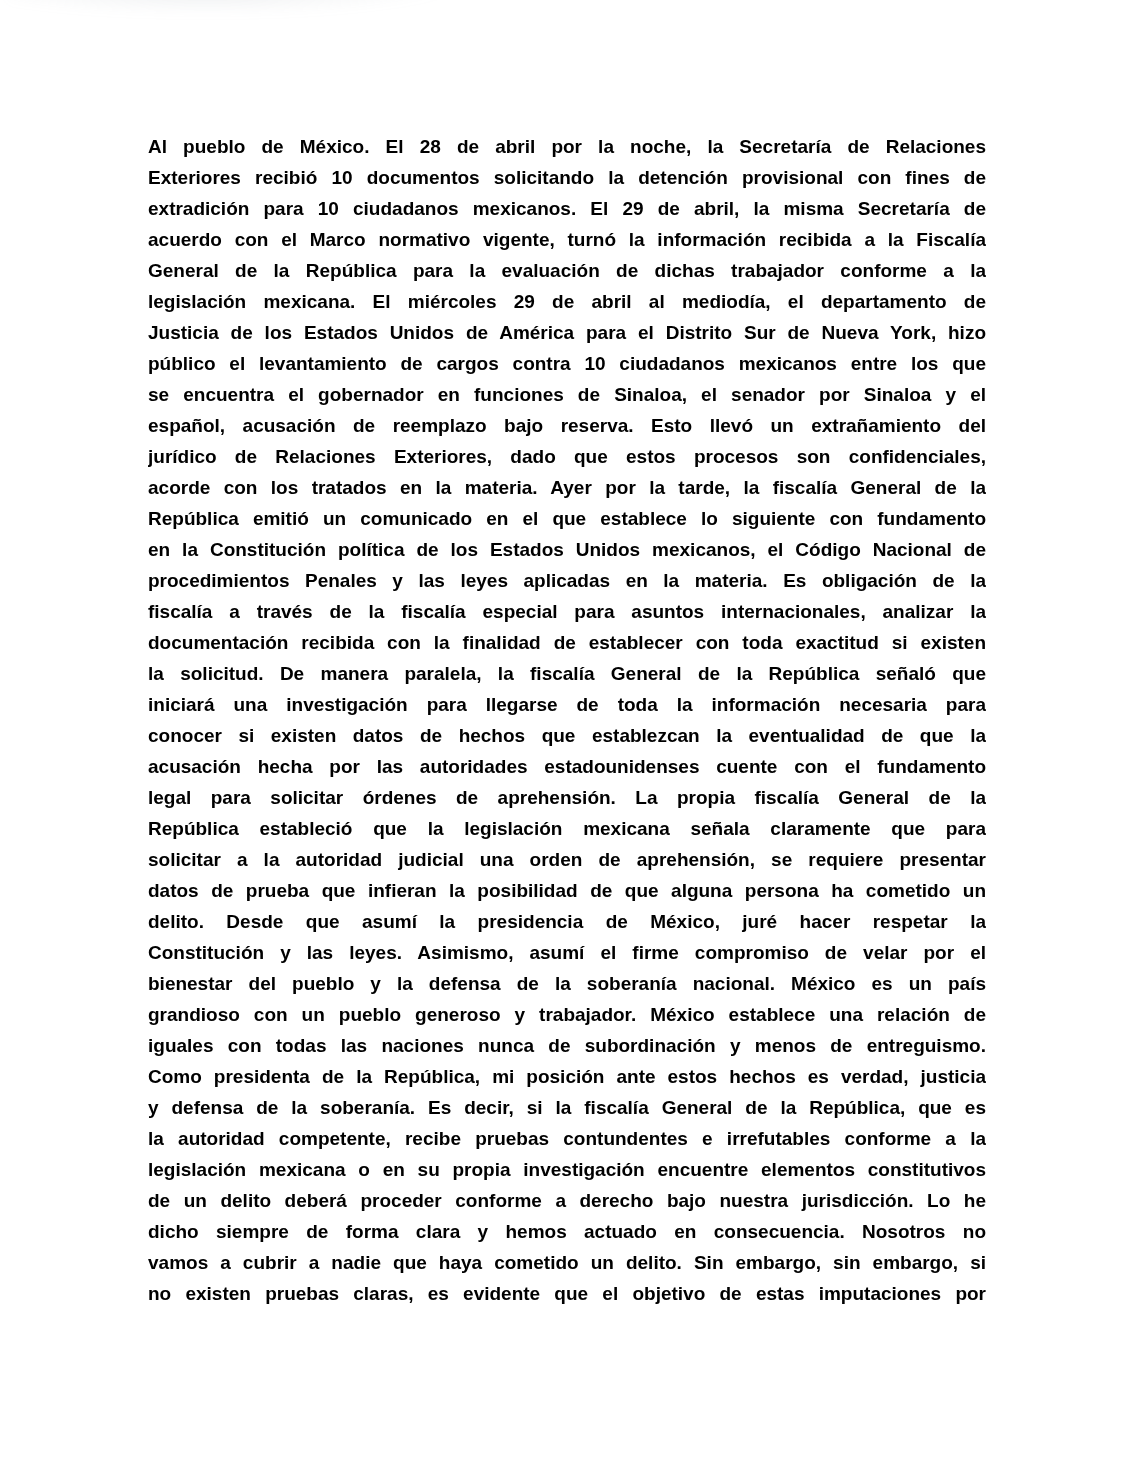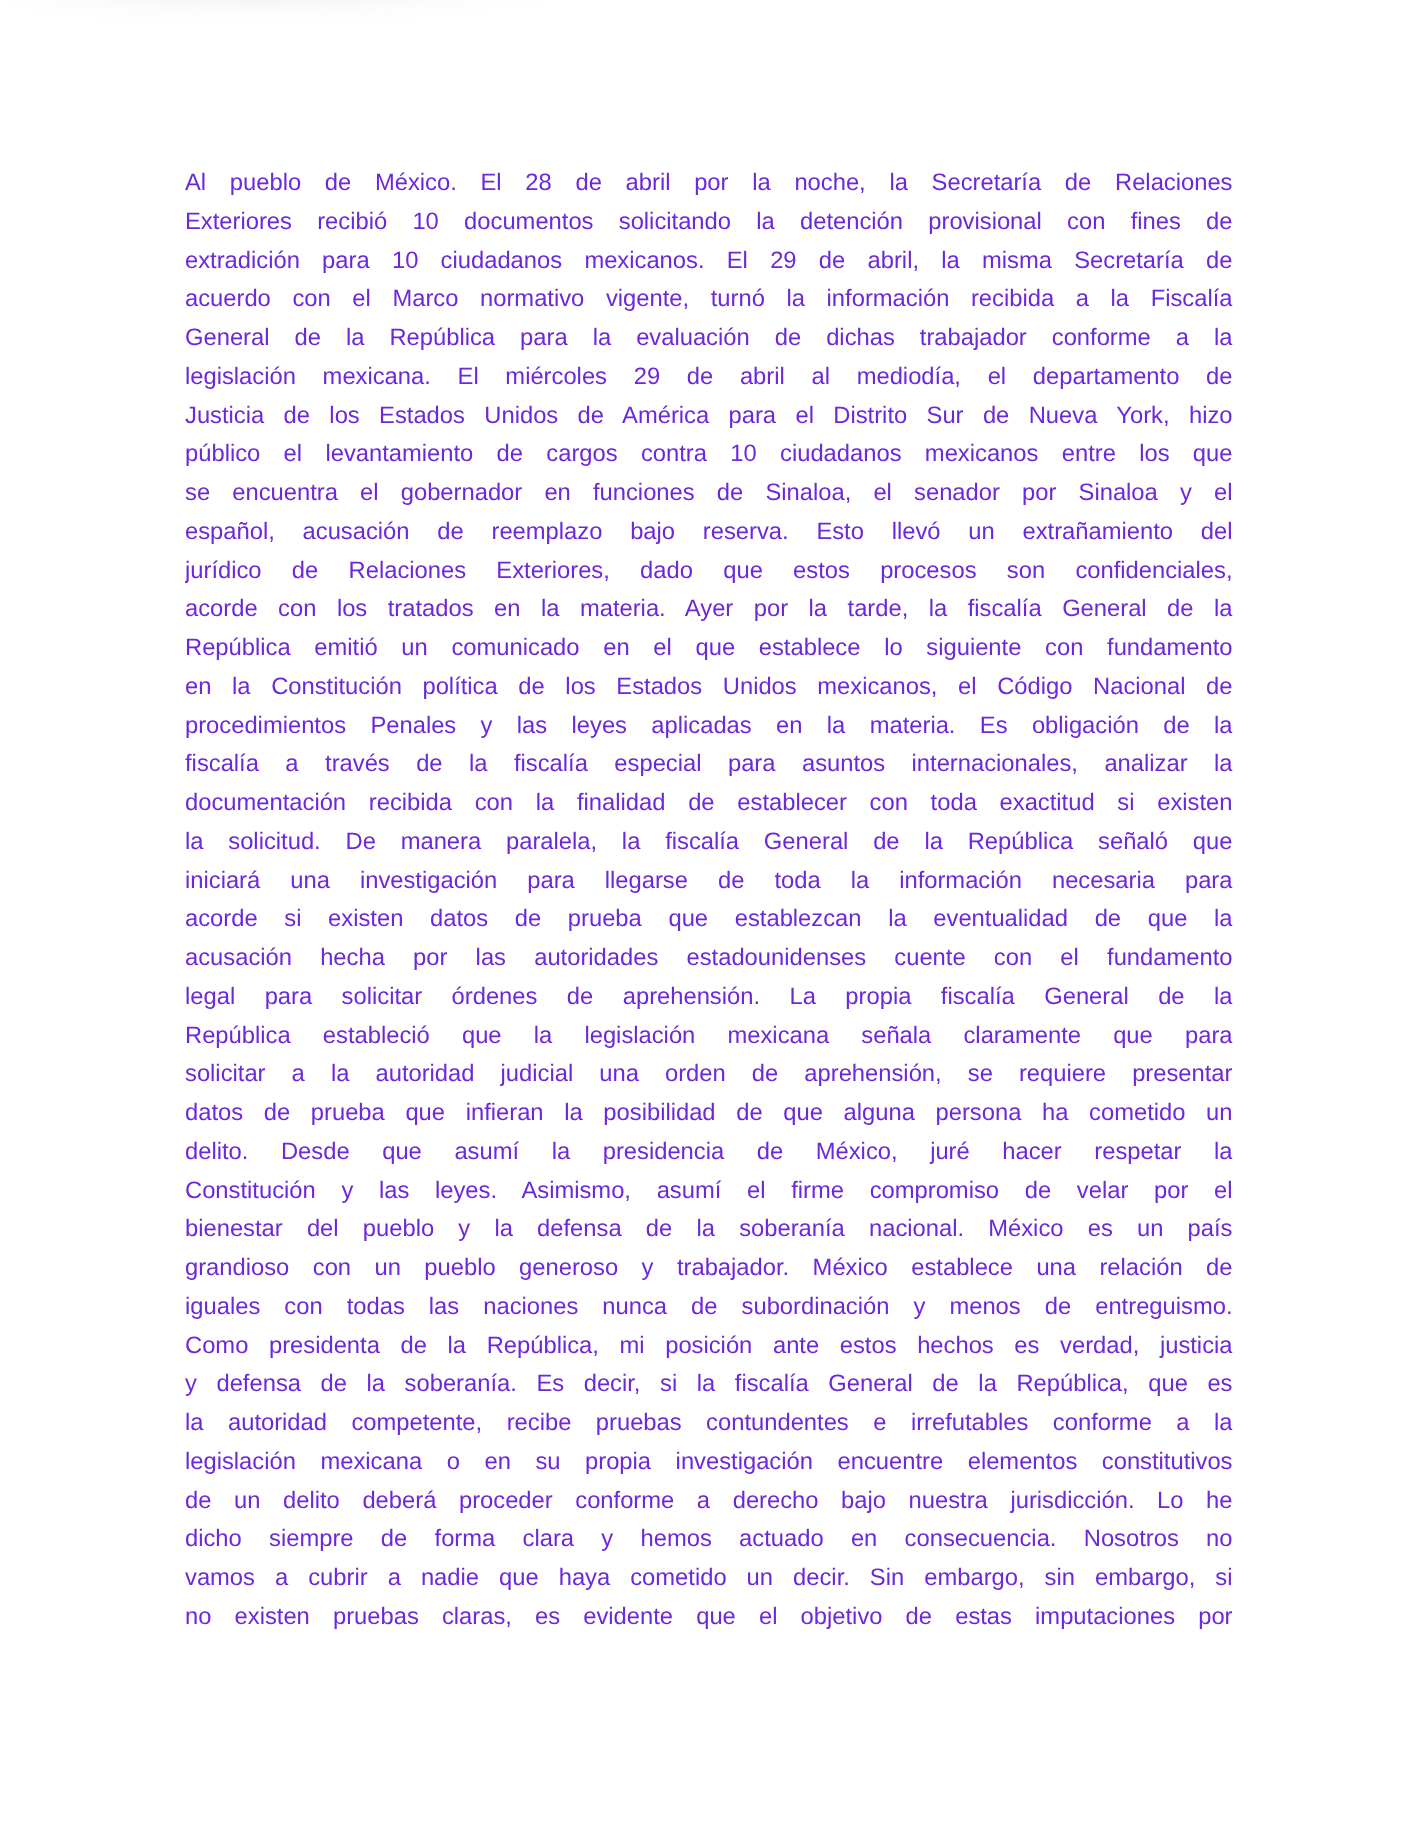--- a/index.html
+++ b/index.html
@@ -33,26 +33,27 @@
   .document-text {
     position: absolute;
     left: 148px;
     top: 131px;
     width: 838px;
   }
   .line {
     font-size: 19px;
     line-height: 31px;
     height: 31px;
-    color: #6d28d9;
+    color: #000000;
     text-align: justify;
     text-align-last: justify;
     overflow: hidden;
     white-space: normal;
     letter-spacing: 0;
+    font-weight: bold;
   }
 </style>
 </head>
 <body>
 
 <div class="page">
   <div class="scan-artifact"></div>
   <div class="document-text">
       <div class="line">Al pueblo de México. El 28 de abril por la noche, la Secretaría de Relaciones</div>
       <div class="line">Exteriores recibió 10 documentos solicitando la detención provisional con fines de</div>
@@ -66,33 +67,33 @@
       <div class="line">español, acusación de reemplazo bajo reserva. Esto llevó un extrañamiento del</div>
       <div class="line">jurídico de Relaciones Exteriores, dado que estos procesos son confidenciales,</div>
       <div class="line">acorde con los tratados en la materia.  Ayer por la tarde, la fiscalía General de la</div>
       <div class="line">República emitió un comunicado en el que establece lo siguiente con fundamento</div>
       <div class="line">en la Constitución política de los Estados Unidos mexicanos, el Código Nacional de</div>
       <div class="line">procedimientos Penales y las leyes aplicadas en la materia. Es obligación de la</div>
       <div class="line">fiscalía a través de la fiscalía especial para asuntos internacionales, analizar la</div>
       <div class="line">documentación recibida con la finalidad de establecer con toda exactitud si existen</div>
       <div class="line">la solicitud. De manera paralela, la fiscalía General de la República señaló que</div>
       <div class="line">iniciará una investigación para llegarse de toda la información necesaria para</div>
-      <div class="line">acorde si existen datos de prueba que establezcan la eventualidad de que la</div>
+      <div class="line">conocer si existen datos de hechos que establezcan la eventualidad de que la</div>
       <div class="line">acusación hecha por las autoridades estadounidenses cuente con el fundamento</div>
       <div class="line">legal para solicitar órdenes de aprehensión.  La propia fiscalía General de la</div>
       <div class="line">República estableció que la legislación mexicana señala claramente que para</div>
       <div class="line">solicitar a la autoridad judicial una orden de aprehensión, se requiere presentar</div>
       <div class="line">datos de prueba que infieran la posibilidad de que alguna persona ha cometido un</div>
       <div class="line">delito. Desde que asumí la presidencia de México, juré hacer respetar la</div>
       <div class="line">Constitución y las leyes. Asimismo, asumí el firme compromiso de velar por el</div>
       <div class="line">bienestar del pueblo y la defensa de la soberanía nacional.  México es un país</div>
       <div class="line">grandioso con un pueblo generoso y trabajador. México establece una relación de</div>
       <div class="line">iguales con todas las naciones nunca de subordinación y menos de entreguismo.</div>
       <div class="line">Como presidenta de la República, mi posición ante estos hechos es verdad, justicia</div>
       <div class="line">y defensa de la soberanía.  Es decir, si la fiscalía General de la República, que es</div>
       <div class="line">la autoridad competente, recibe pruebas contundentes e irrefutables conforme a la</div>
       <div class="line">legislación mexicana o en su propia investigación encuentre elementos constitutivos</div>
       <div class="line">de un delito deberá proceder conforme a derecho bajo nuestra jurisdicción. Lo he</div>
       <div class="line">dicho siempre de forma clara y hemos actuado en consecuencia. Nosotros no</div>
-      <div class="line">vamos a cubrir a nadie que haya cometido un decir.  Sin embargo, sin embargo, si</div>
+      <div class="line">vamos a cubrir a nadie que haya cometido un delito.  Sin embargo, sin embargo, si</div>
       <div class="line">no existen pruebas claras, es evidente que el objetivo de estas imputaciones por</div>
     </div>
 </div>
 
 </body></html>

